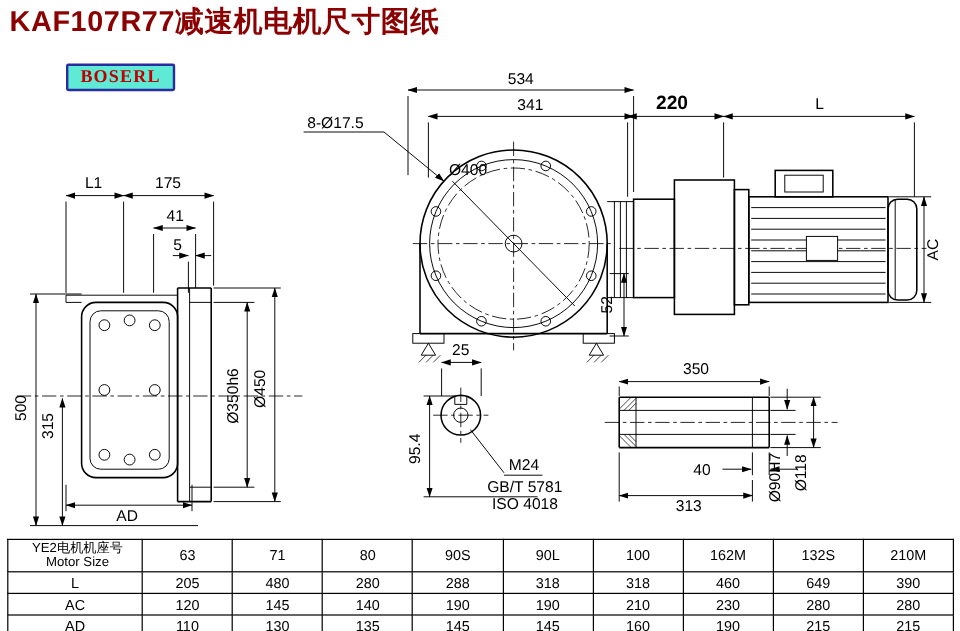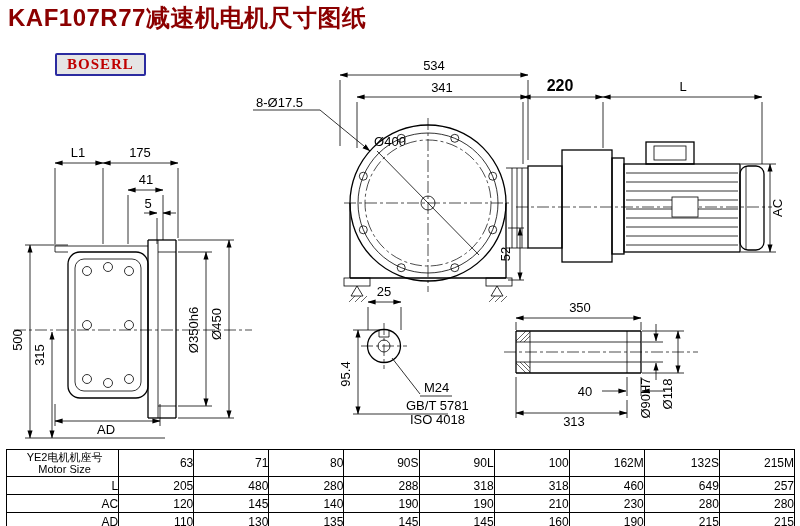--- a/index.html
+++ b/index.html
@@ -11,38 +11,38 @@
     position:absolute;left:8px;top:2px;
     font-size:24px;font-weight:bold;color:#8B0000;letter-spacing:0.5px;
     font-family:"Liberation Sans",sans-serif;
     text-align:center;
   }
   .logo{
     position:absolute;left:55px;top:53px;
     border:2px solid #2B2BA0;border-radius:2px;
     padding:1px 10px;
     color:#C00000;font-family:"Liberation Serif",serif;
-    font-weight:bold;font-size:15px;letter-spacing:1px;background:#e5e5e5;
+    font-weight:bold;font-size:15px;letter-spacing:1px;background:#5eead4;
   }
   svg.drawing{position:absolute;left:0;top:0;}
   svg .main{stroke:#000;stroke-width:1.3;fill:none;}
   svg .thin{stroke:#000;stroke-width:0.8;fill:none;}
   svg .dim{stroke:#000;stroke-width:0.8;fill:none;}
   svg .cl{stroke:#000;stroke-width:0.7;fill:none;stroke-dasharray:12 3 3 3;}
   svg .hatch{stroke:#000;stroke-width:0.6;fill:none;}
   svg .np{fill:#fff;stroke:#000;stroke-width:0.8;}
   svg text{stroke:none;fill:#000;font-family:"Liberation Sans",sans-serif;font-size:13px;}
   svg text.big{font-size:16px;font-weight:bold;}
   table.size-table{
     position:absolute;left:6px;top:449px;width:789px;height:77px;
     border-collapse:collapse;table-layout:fixed;
     font-size:12px;text-align:center;
   }
   table.size-table th,table.size-table td{
-    border:1px solid #000;padding:0;font-weight:normal;height:17px;line-height:16px;text-align:right;
+    border:1px solid #000;padding:0;font-weight:normal;height:17px;line-height:16px;
   }
   table.size-table th.label-cell{text-align:center;height:26px;}
   table.size-table th.label-cell div{font-size:11px;line-height:12px;padding-left:4px;}
   col.c0{width:112px;}
   col.cn{width:75px;}
 </style>
 </head>
 <body>
 
 <div class="title">KAF107R77减速机电机尺寸图纸</div>
@@ -316,33 +316,33 @@
       <div>Motor Size</div>
     </th>
     <th>63</th>
     <th>71</th>
     <th>80</th>
     <th>90S</th>
     <th>90L</th>
     <th>100</th>
     <th>162M</th>
     <th>132S</th>
-    <th>215M</th>
+    <th>210M</th>
   </tr>
   <tr>
     <td>L</td>
     <td>205</td>
     <td>480</td>
     <td>280</td>
     <td>288</td>
     <td>318</td>
     <td>318</td>
     <td>460</td>
     <td>649</td>
-    <td>257</td>
+    <td>390</td>
   </tr>
   <tr>
     <td>AC</td>
     <td>120</td>
     <td>145</td>
     <td>140</td>
     <td>190</td>
     <td>190</td>
     <td>210</td>
     <td>230</td>

